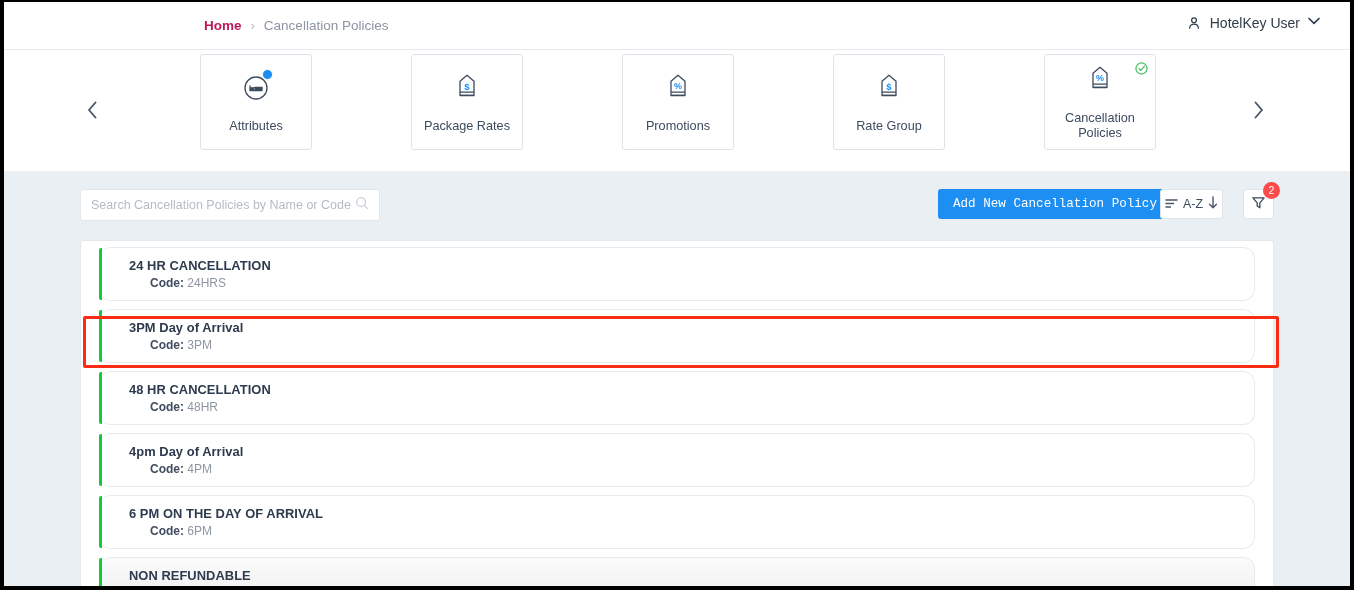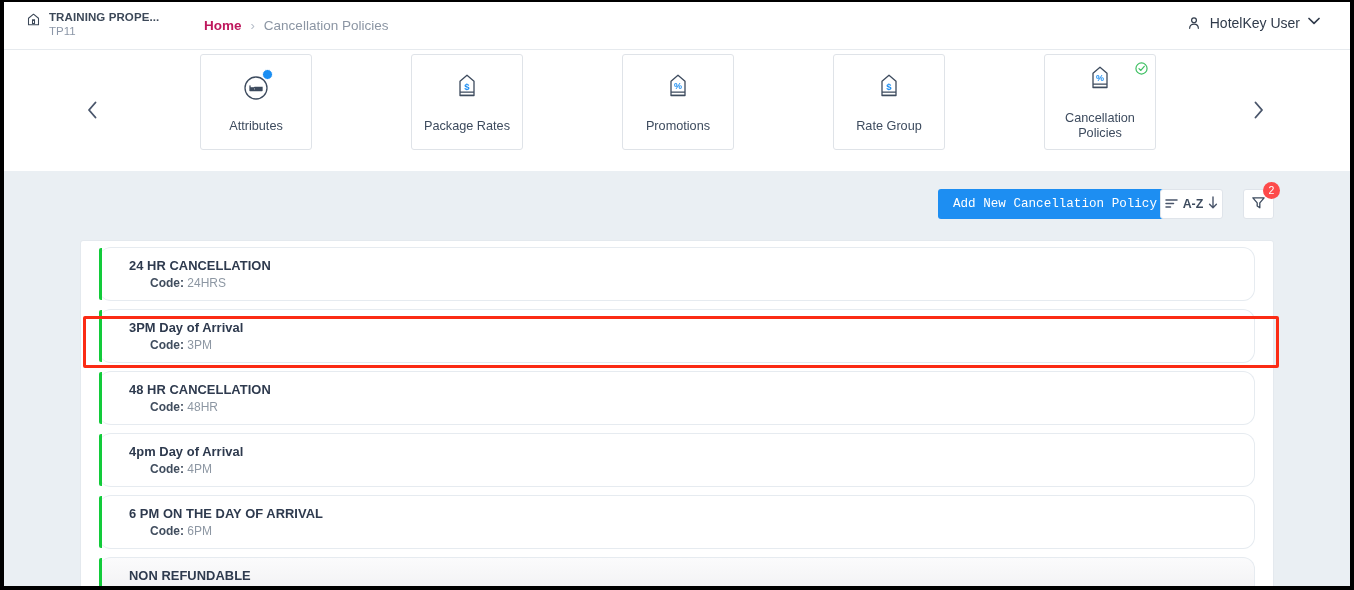--- a/index.html
+++ b/index.html
@@ -133,21 +133,21 @@
     font-size: 12.6px; cursor: pointer;
     white-space: nowrap;
   }
   .sort-btn {
     position: absolute; right: 51px; top: 0;
     width: 63px; height: 30px;
     background: #fff; border: 1px solid #dfe4ea; border-radius: 3px;
     display: flex; align-items: center; justify-content: center; gap: 5px;
     cursor: pointer;
   }
-  .sort-label { font-size: 12.4px; color: #3d4b5e; font-weight: 700; }
+  .sort-label { font-size: 12.4px; color: #3d4b5e; font-weight: 400; }
   .filter-btn {
     position: absolute; right: 0; top: 0;
     width: 31px; height: 30px;
     background: #fff; border: 1px solid #dfe4ea; border-radius: 3px;
     display: flex; align-items: center; justify-content: center;
     cursor: pointer;
   }
   .filter-badge {
     position: absolute; right: -7px; top: -8px;
     min-width: 17px; height: 17px; padding: 0 4px;
@@ -202,32 +202,20 @@
     z-index: 30;
   }
 </style>
 </head>
 <body>
 
 <div id="frame">
 
   <div class="topbar">
 
-    <div class="prop-block">
-      <span class="prop-icon">
-        <svg width="15" height="15" viewBox="0 0 24 24" fill="none" stroke="#3c4858" stroke-width="1.7">
-          <path d="M4 10 L12 3.5 L20 10 V20.5 H4 Z" stroke-linejoin="round"></path>
-          <rect x="10.4" y="12.5" width="3.2" height="6"></rect>
-        </svg>
-      </span>
-      <div>
-        <div class="prop-name">TRAINING PROPE...</div>
-        <div class="prop-code">TP11</div>
-      </div>
-    </div>
 
     <div class="breadcrumb">
       <span class="bc-home">Home</span>
       <span class="bc-sep">›</span>
       <span class="bc-current">Cancellation Policies</span>
     </div>
 
     <div class="user-block">
       <span>
         <svg width="16" height="16" viewBox="0 0 24 24" fill="none" stroke="#2f3a4a" stroke-width="1.8">
@@ -322,20 +310,29 @@
         <div class="tab-label">Cancellation Policies</div>
       </div>
 
     </div>
   </div>
 
   <div class="content">
 
     <div class="toolbar">
 
+      <div class="search-box">
+        <input type="text" placeholder="Search Cancellation Policies by Name or Code" style="">
+        <span>
+          <svg width="14" height="14" viewBox="0 0 16 16" fill="none" stroke="#c0c7d0" stroke-width="1.3">
+            <circle cx="7" cy="7" r="5"></circle>
+            <path d="M10.8 10.8 L14.2 14.2" stroke-linecap="round"></path>
+          </svg>
+        </span>
+      </div>
 
       <button class="primary-btn">Add New Cancellation Policy</button>
 
       <div class="sort-btn">
         <span>
           <svg width="13" height="11" viewBox="0 0 13 11" fill="none" stroke="#4a566b" stroke-width="1.5">
             <path d="M1 2 H12 M1 5.5 H8.5 M1 9 H5.5" stroke-linecap="round"></path>
           </svg>
         </span>
         <span class="sort-label">A-Z</span>

